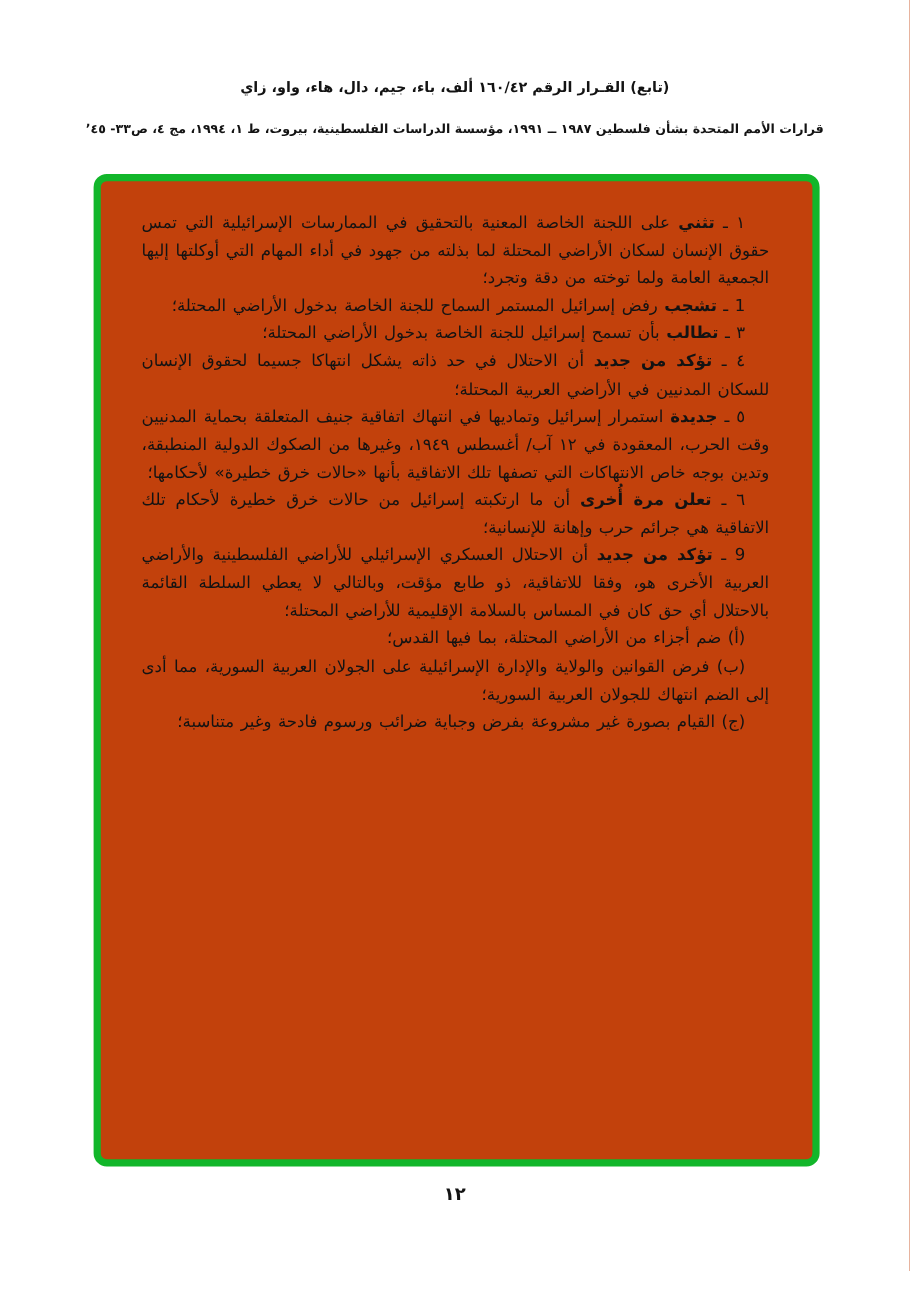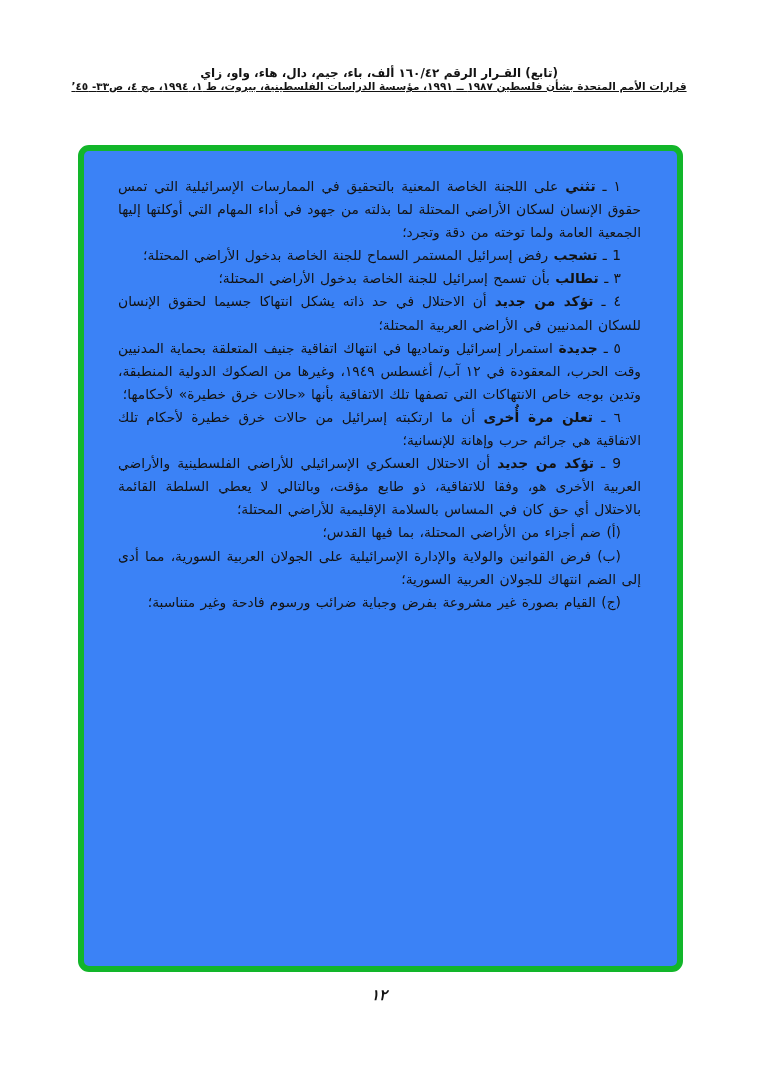--- a/index.html
+++ b/index.html
@@ -2,37 +2,37 @@
 <html lang="ar"><head>
 <meta charset="utf-8">
 <style>
   html,body{margin:0;padding:0;}
   body{
     width:758px;height:1078px;position:relative;background:#ffffff;
     font-family:"DejaVu Sans", sans-serif;color:#131313;overflow:hidden;
   }
   .header{position:absolute;top:66px;left:0;width:758px;text-align:center;direction:rtl;}
   .doc-title{font-size:12px;font-weight:bold;letter-spacing:0;}
-  .doc-citation{font-size:10.5px;font-weight:bold;margin-top:0;white-space:nowrap;text-decoration:underline;}
+  .doc-citation{font-size:10.5px;font-weight:bold;margin-top:22px;white-space:nowrap;}
   .frame{
     position:absolute;left:78px;top:145px;width:593px;height:815px;
-    border:6px solid #0f766e;border-radius:11px;overflow:hidden;background:#3b82f6;
+    border:6px solid #0f766e;border-radius:11px;overflow:hidden;background:#c2410c;
   }
   .textcol{
     direction:rtl;padding:24px 36px 0 34px;
     font-size:13.8px;line-height:23.1px;text-align:justify;
   }
   .clause{
     margin:0;text-indent:20px;text-align:justify;text-align-last:right;
     word-spacing:1px;
   }
   .clause b{font-weight:bold;}
   .pagenum{
     position:absolute;top:986px;left:0;width:758px;text-align:center;
-    font-size:15px;font-weight:bold;direction:rtl;font-style:italic;
+    font-size:15px;font-weight:bold;direction:rtl;
   }
 </style>
 </head>
 <body>
 
 <div class="header">
   <div class="doc-title">(تابع) القـرار الرقم ١٦٠/٤٢ ألف، باء، جيم، دال، هاء، واو، زاي</div>
   <div class="doc-citation">قرارات الأمم المتحدة بشأن فلسطين ١٩٨٧ ــ ١٩٩١، مؤسسة الدراسات الفلسطينية، بيروت، ط ١، ١٩٩٤، مج ٤، ص٣٣- ٤٥’</div>
 </div>
 

